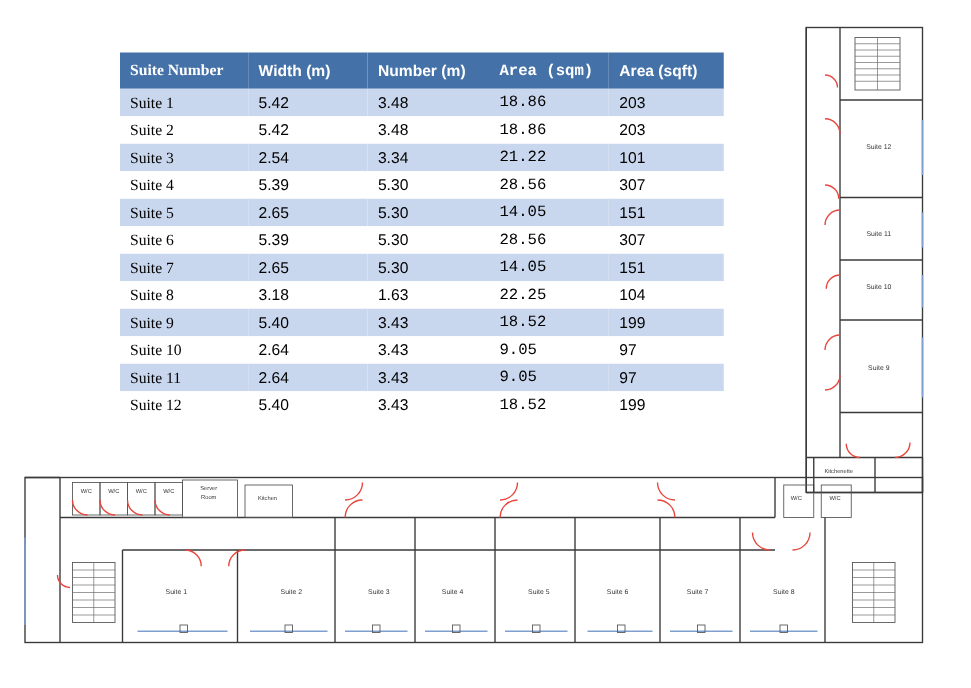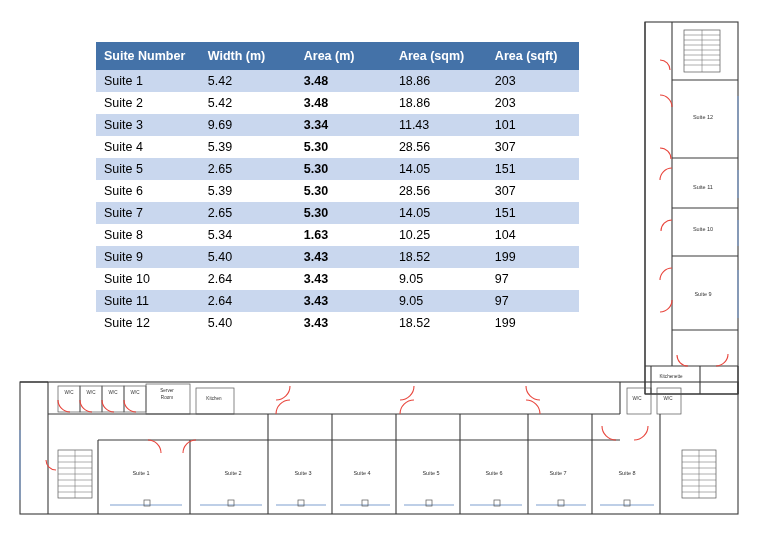--- a/index.html
+++ b/index.html
@@ -47,24 +47,24 @@
     border: none;
     font-size: 12.5px;
     line-height: 14px;
   }
   table.suite-table tr.odd td {
     background: #c9d7ee;
   }
   table.suite-table tr.even td {
     background: #ffffff;
   }
-  .col-suite { width: 103px; }
+  .col-suite { width: 103px; font-family: Liberation Serif, serif; }
   .col-width { width: 96px; margin-top: 29px; }
-  .col-depth { width: 96px; font-weight: bold; }
-  .col-areasqm { width: 96px; }
+  .col-depth { width: 96px; }
+  .col-areasqm { width: 96px; font-family: Liberation Mono, monospace; }
   .col-areasqft { width: 92px; margin-top: 36px; }
 
   
   .plan {
     position: absolute;
     left: 0;
     top: 0;
     width: 777px;
     height: 550px;
     pointer-events: none;
@@ -281,21 +281,21 @@
         </g>
     </svg>
   </div>
 
   <div class="suite-table-wrap">
     <table class="suite-table">
       <thead>
         <tr>
           <th class="col-suite">Suite Number</th>
           <th class="col-width">Width (m)</th>
-          <th class="col-depth">Area (m)</th>
+          <th class="col-depth">Number (m)</th>
           <th class="col-areasqm">Area (sqm)</th>
           <th class="col-areasqft">Area (sqft)</th>
         </tr>
       </thead>
       <tbody id="table-body">
           <tr class="odd">
             <td class="col-suite">Suite 1</td>
             <td class="col-width">5.42</td>
             <td class="col-depth">3.48</td>
             <td class="col-areasqm">18.86</td>
@@ -303,23 +303,23 @@
           </tr>
           <tr class="even">
             <td class="col-suite">Suite 2</td>
             <td class="col-width">5.42</td>
             <td class="col-depth">3.48</td>
             <td class="col-areasqm">18.86</td>
             <td class="col-areasqft">203</td>
           </tr>
           <tr class="odd">
             <td class="col-suite">Suite 3</td>
-            <td class="col-width">9.69</td>
+            <td class="col-width">2.54</td>
             <td class="col-depth">3.34</td>
-            <td class="col-areasqm">11.43</td>
+            <td class="col-areasqm">21.22</td>
             <td class="col-areasqft">101</td>
           </tr>
           <tr class="even">
             <td class="col-suite">Suite 4</td>
             <td class="col-width">5.39</td>
             <td class="col-depth">5.30</td>
             <td class="col-areasqm">28.56</td>
             <td class="col-areasqft">307</td>
           </tr>
           <tr class="odd">
@@ -338,23 +338,23 @@
           </tr>
           <tr class="odd">
             <td class="col-suite">Suite 7</td>
             <td class="col-width">2.65</td>
             <td class="col-depth">5.30</td>
             <td class="col-areasqm">14.05</td>
             <td class="col-areasqft">151</td>
           </tr>
           <tr class="even">
             <td class="col-suite">Suite 8</td>
-            <td class="col-width">5.34</td>
+            <td class="col-width">3.18</td>
             <td class="col-depth">1.63</td>
-            <td class="col-areasqm">10.25</td>
+            <td class="col-areasqm">22.25</td>
             <td class="col-areasqft">104</td>
           </tr>
           <tr class="odd">
             <td class="col-suite">Suite 9</td>
             <td class="col-width">5.40</td>
             <td class="col-depth">3.43</td>
             <td class="col-areasqm">18.52</td>
             <td class="col-areasqft">199</td>
           </tr>
           <tr class="even">

